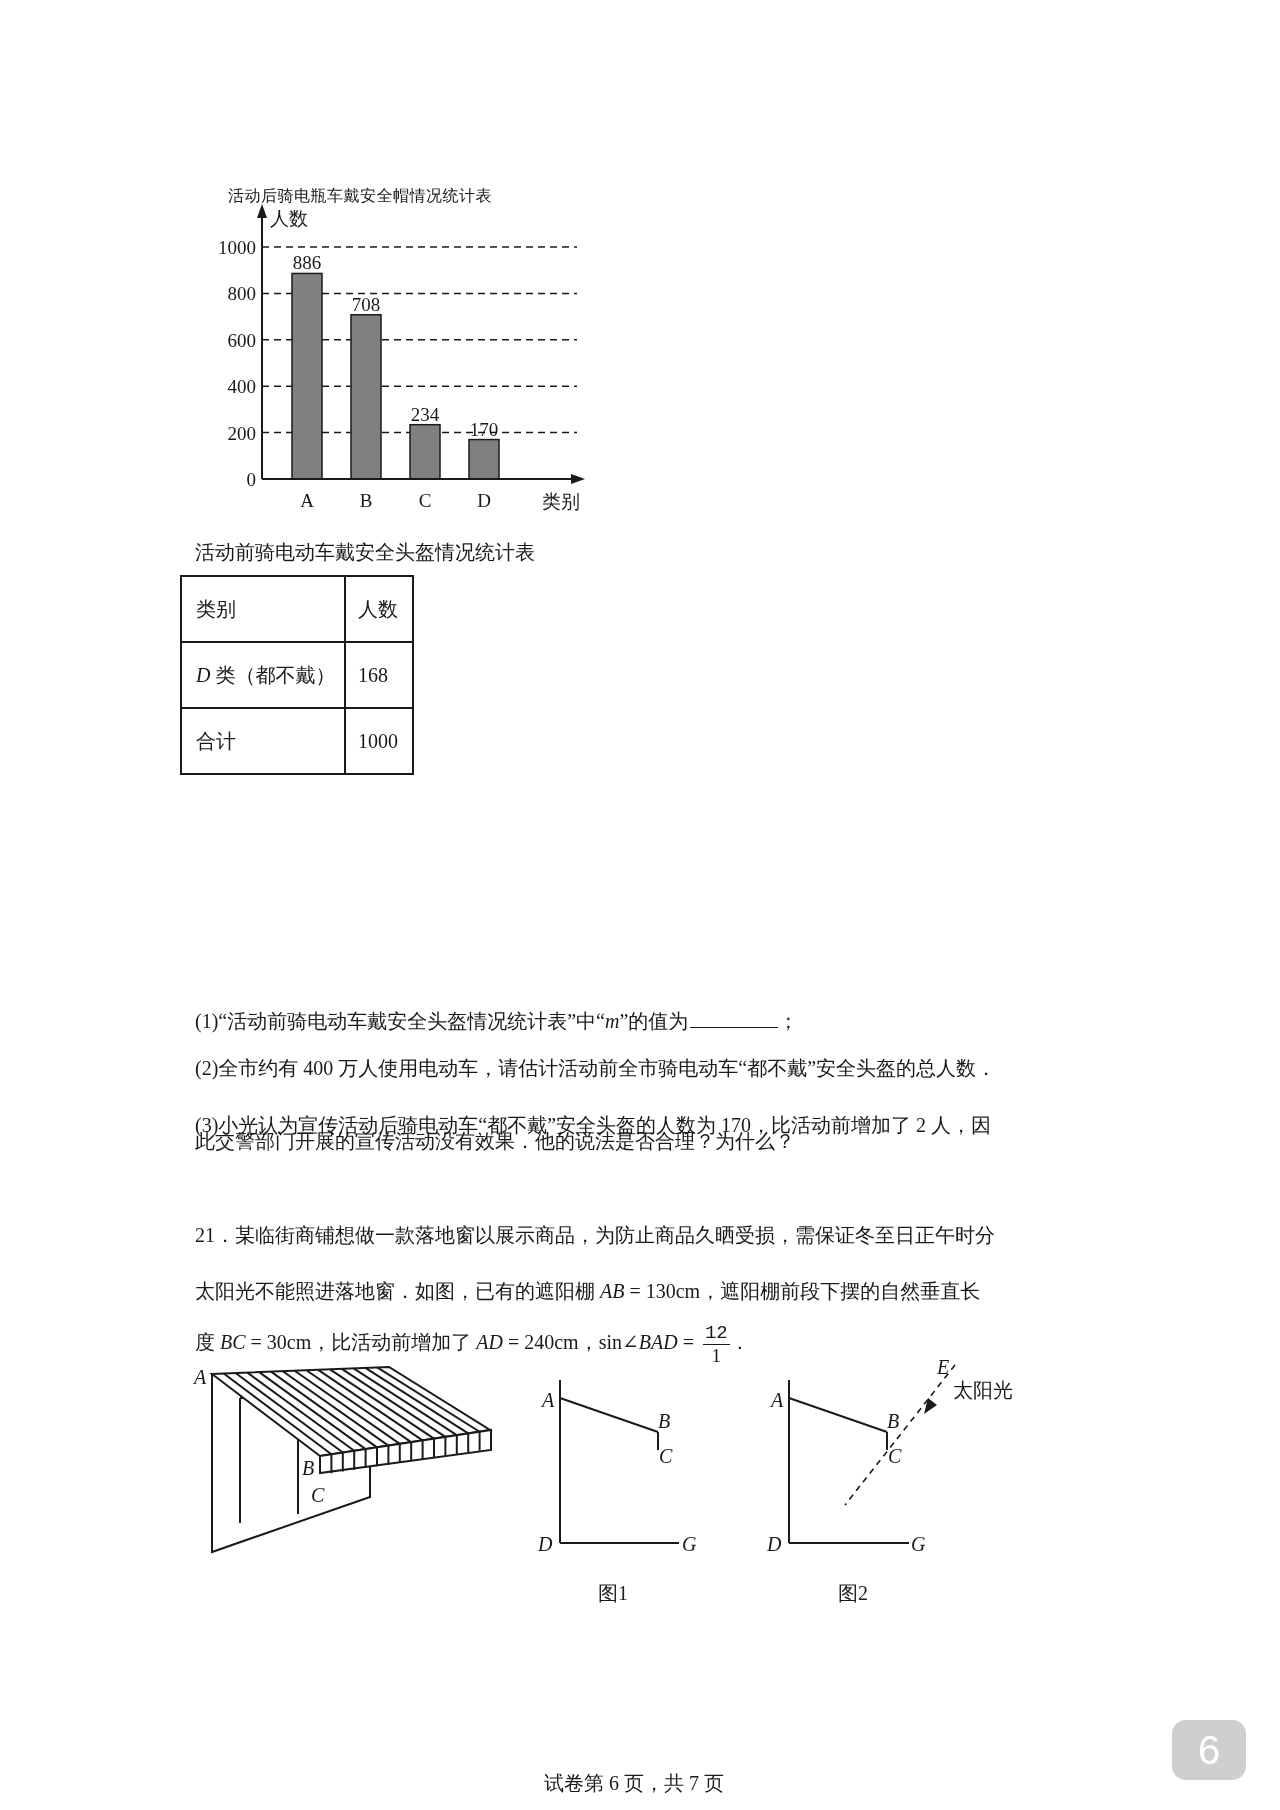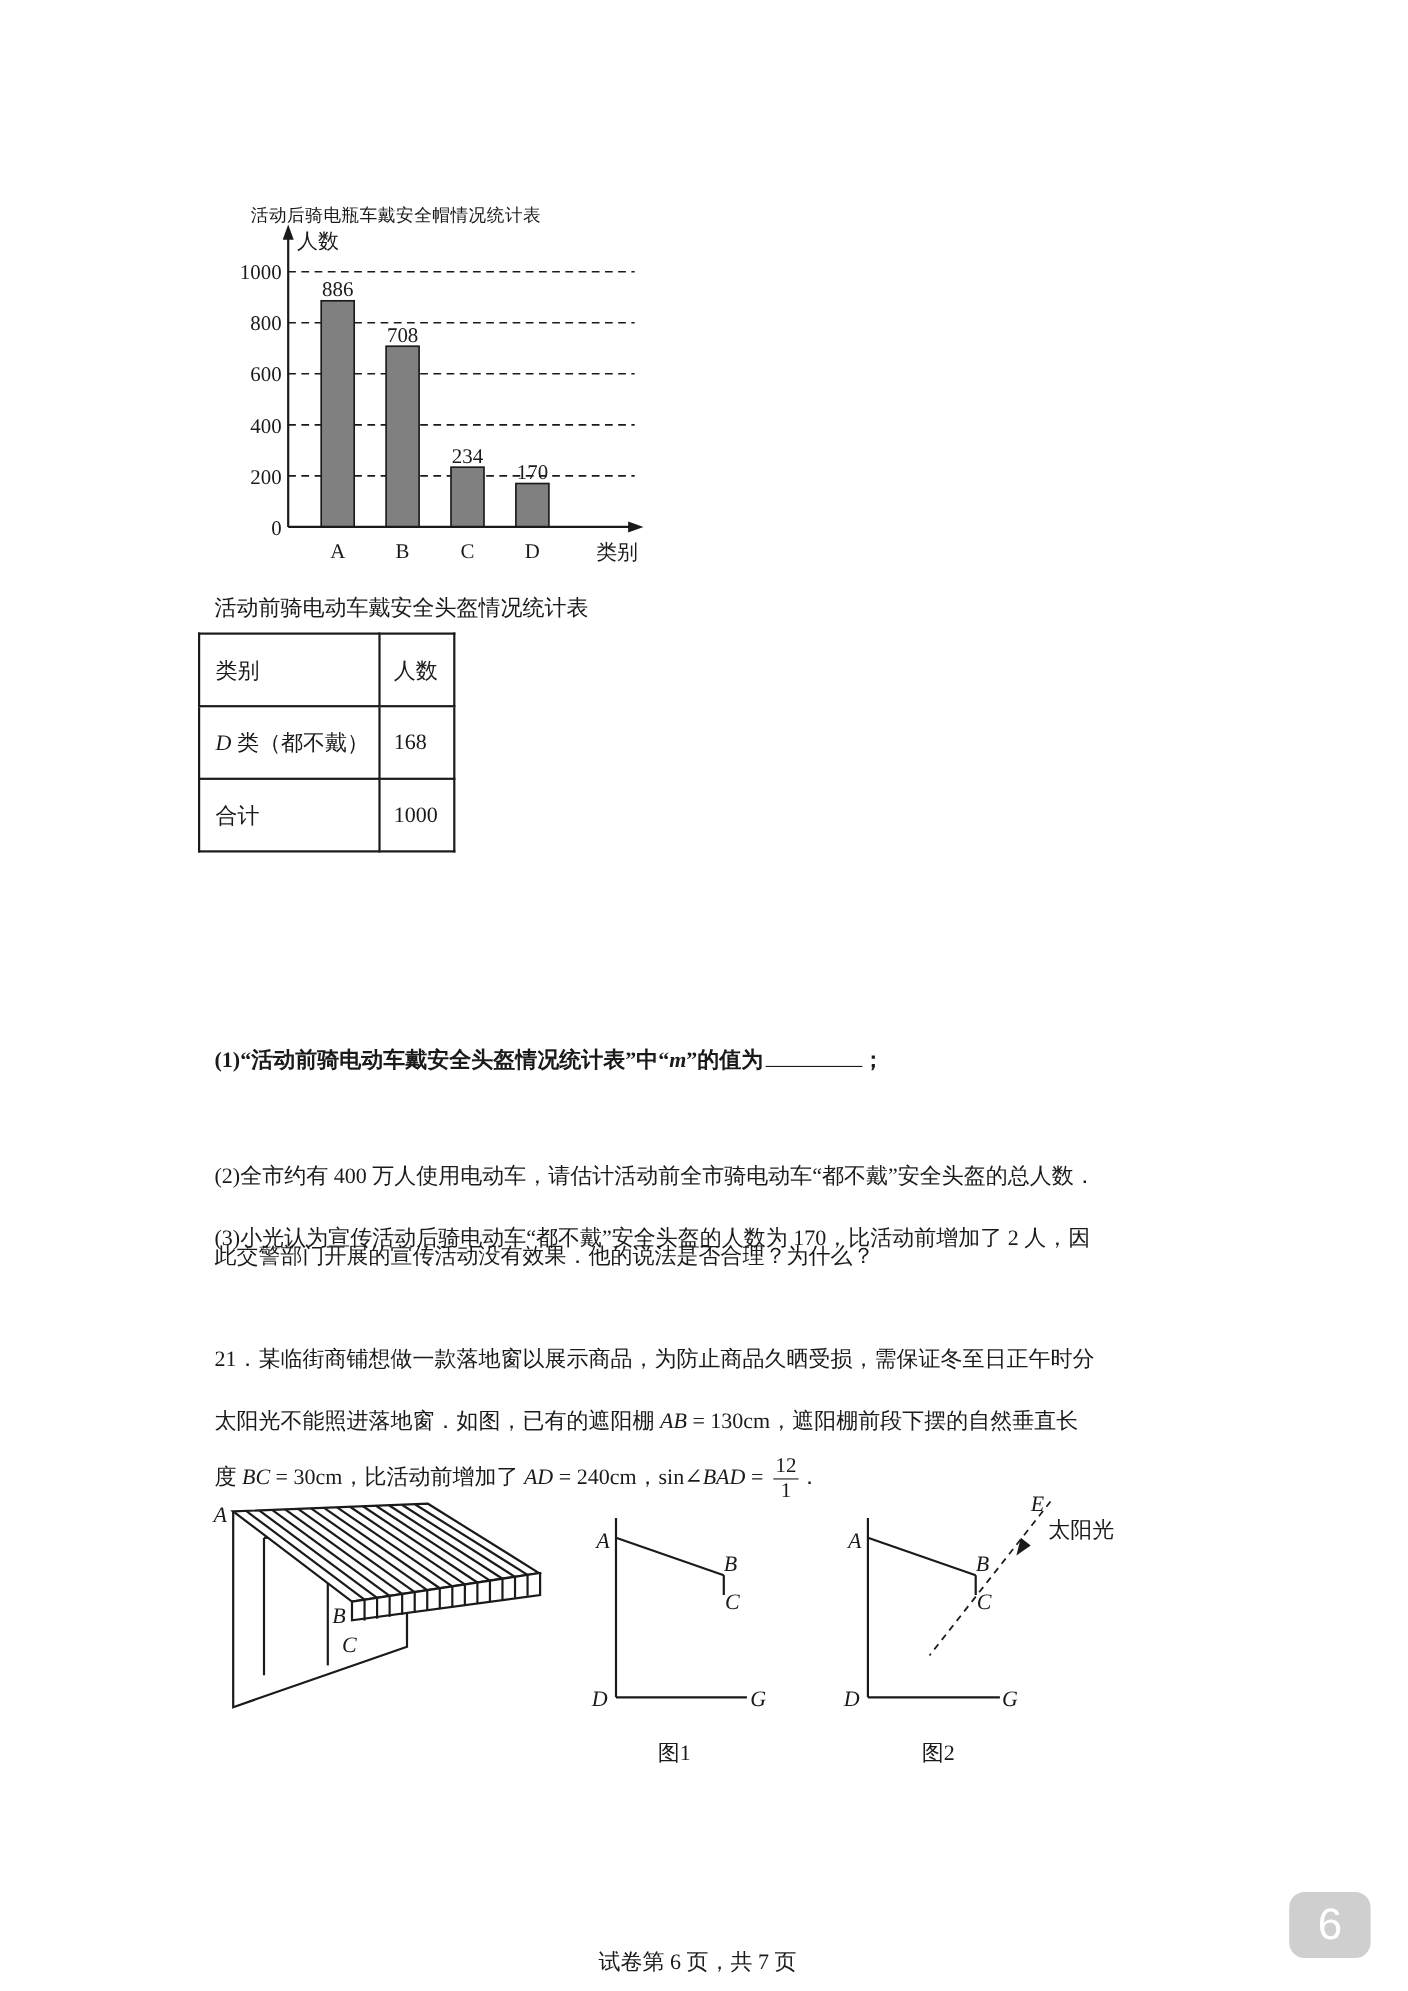--- a/index.html
+++ b/index.html
@@ -12,21 +12,21 @@
   .table-title { left:195px; top:539px; font-size:20px; }
   table.stats { position:absolute; left:180px; top:575px; border-collapse:collapse; font-size:20px; }
   table.stats td { border:2px solid #1a1a1a; height:64px; padding:0 0 0 14px; vertical-align:middle; }
   table.stats td.c1 { width:148px; }
   table.stats td.c2 { width:54px; padding-left:12px; }
   .it { font-style:italic; }
   .q { left:195px; font-size:20px; white-space:nowrap; }
   .blank { display:inline-block; width:88px; border-bottom:1.5px solid #1a1a1a; height:18px; vertical-align:baseline; margin-left:2px; }
   .frac { display:inline-block; vertical-align:middle; text-align:center; line-height:22px; margin-left:4px; }
   .frac span { display:block; font-size:19px; }
-  .frac .num { border-bottom:1.5px solid #1a1a1a; padding:0 2px; }
+  .frac .num { border-bottom:1.5px solid #1a1a1a; padding:0 2px;font-family:Liberation Mono, monospace; }
   #figs { position:absolute; left:0; top:1360px; width:1280px; height:290px; }
   #figs text { font-family:"Liberation Serif","DejaVu Serif",serif; fill:#1a1a1a; }
   .footer { left:544px; top:1770px; font-size:20px; }
   .page-badge { left:1172px; top:1720px; width:74px; height:60px; border-radius:14px; background:#cfcfcf;
                 color:#ffffff; font-family:"Liberation Sans","DejaVu Sans",sans-serif; font-size:40px;
                 text-align:center; line-height:60px; }
 </style>
 </head>
 <body>
 
@@ -84,21 +84,21 @@
     <td class="c1"><span class="it">D</span> <span>类（都不戴）</span></td>
     <td class="c2">168</td>
   </tr>
   <tr>
     <td class="c1">合计</td>
     <td class="c2">1000</td>
   </tr>
 </tbody>
   </table>
 
-<div class="abs q" style="top:950px;font-weight:bold;"><span>(1)“活动前骑电动车戴安全头盔情况统计表”中“</span><span class="it">m</span><span>”的值为</span><span class="blank"></span><span>；</span></div>
+<div class="abs q" style="top:1008px;"><span>(1)“活动前骑电动车戴安全头盔情况统计表”中“</span><span class="it">m</span><span>”的值为</span><span class="blank"></span><span>；</span></div>
 <div class="abs q" style="top:1055px;">(2)全市约有 400 万人使用电动车，请估计活动前全市骑电动车“都不戴”安全头盔的总人数．</div>
 <div class="abs q" style="top:1112px;">(3)小光认为宣传活动后骑电动车“都不戴”安全头盔的人数为 170，比活动前增加了 2 人，因</div>
 <div class="abs q" style="top:1128px;">此交警部门开展的宣传活动没有效果．他的说法是否合理？为什么？</div>
 
 <div class="abs q" style="top:1222px;">21．某临街商铺想做一款落地窗以展示商品，为防止商品久晒受损，需保证冬至日正午时分</div>
 <div class="abs q" style="top:1278px;"><span>太阳光不能照进落地窗．如图，已有的遮阳棚 </span><span class="it">AB</span><span> = 130cm，遮阳棚前段下摆的自然垂直长</span></div>
 <div class="abs q" style="top:1322px;"><span>度 </span><span class="it">BC</span><span> = 30cm，比活动前增加了 </span><span class="it">AD</span><span> = 240cm，sin∠</span><span class="it">BAD</span><span> = </span><span class="frac"><span class="num">12</span><span>1</span></span><span>．</span></div>
 
 <svg id="figs">
 

